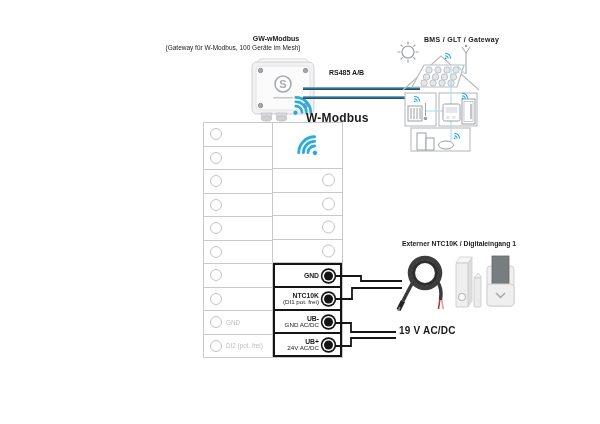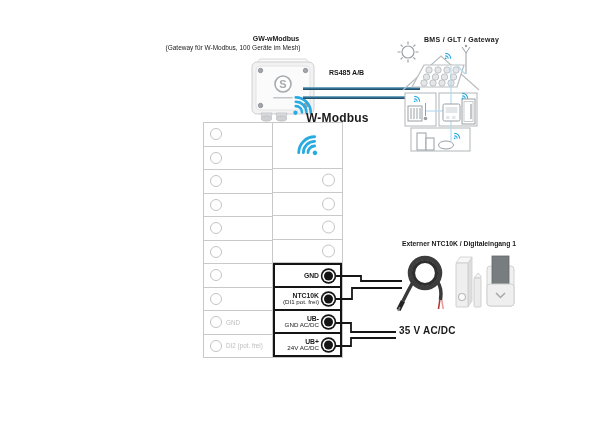--- a/index.html
+++ b/index.html
@@ -281,21 +281,21 @@
     </g>
 
     <g>
       <rect x="91" y="16" width="27" height="40" rx="3" fill="#f0f0f0" stroke="#cdcdcd" stroke-width="0.9"></rect>
       <rect x="96" y="6" width="17" height="32" fill="#787d80" stroke="#63676a" stroke-width="0.8"></rect>
       <rect x="91" y="34" width="27" height="22" rx="3" fill="#efefef" stroke="#cdcdcd" stroke-width="0.9"></rect>
       <path d="M100 43 L104.5 47.5 L109 43" fill="none" stroke="#a7a7a7" stroke-width="1.5"></path>
     </g>
   </svg>
 
-  <div class="abs" id="power-label">35 V AC/DC</div>
+  <div class="abs" id="power-label">19 V AC/DC</div>
 
   <svg class="abs" style="left:0;top:0;pointer-events:none;" width="600" height="424" viewBox="0 0 600 424">
     <g fill="none" stroke="#161616" stroke-width="1.8">
       <path d="M335 276 H361 V281 H402"></path>
       <path d="M335 299 H352 V288 H402"></path>
       <path d="M335 323 H351 V332 H396"></path>
       <path d="M335 346 H351 V338 H396"></path>
     </g>
   </svg>
 

